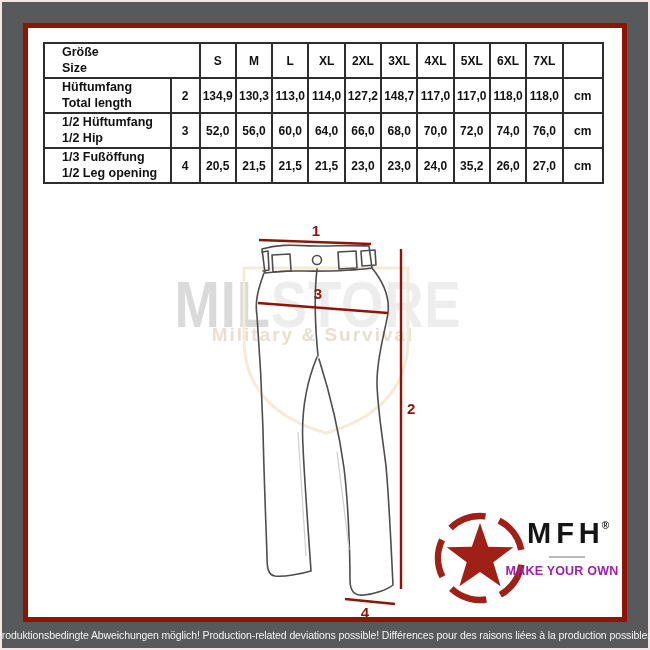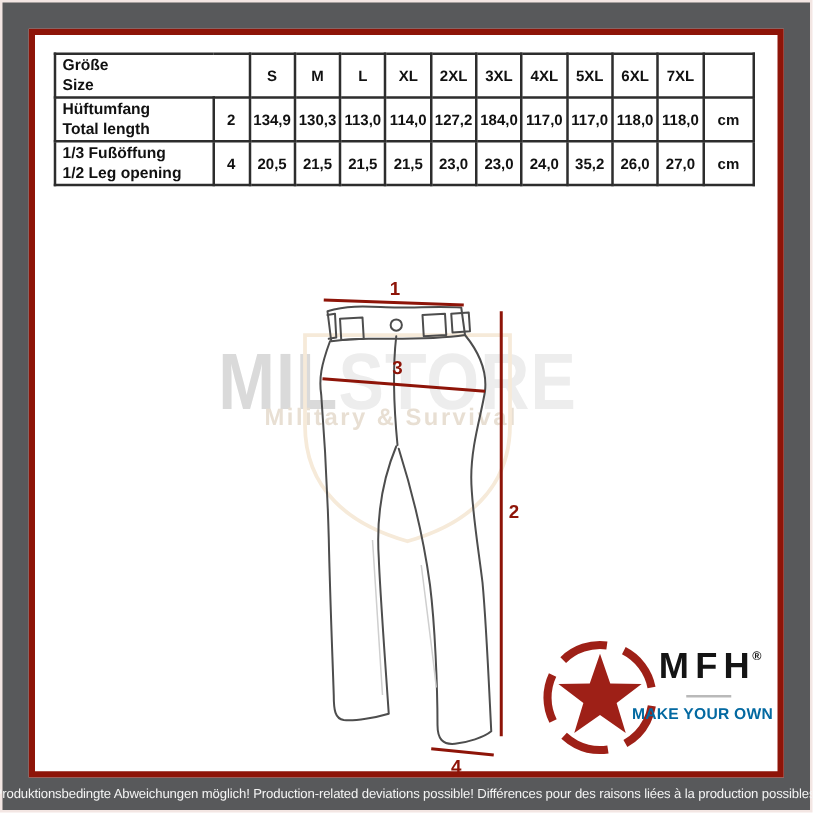--- a/index.html
+++ b/index.html
@@ -15,21 +15,21 @@
   }
   
   .size-table{
     position:absolute;left:43px;top:42px;border-collapse:collapse;
     table-layout:fixed;width:561px;
   }
   .size-table td{
     border:2px solid #2d2d2d;height:33px;padding:0 1px;
     font-size:12px;font-weight:bold;color:#111;text-align:center;vertical-align:middle;
   }
-  .size-table td.lbl{text-align:left;padding-left:5px;line-height:1.25;font-size:12.5px;}
+  .size-table td.lbl{text-align:left;padding-left:17px;line-height:1.25;font-size:12.5px;}
   
   .wm-title{
     position:absolute;left:98px;top:268px;width:440px;text-align:center;
     font-size:64px;font-weight:bold;letter-spacing:1px;
     transform:scaleX(.85);transform-origin:50% 50%;white-space:nowrap;
   }
   .wm-mil{color:#dadada;}
   .wm-store{color:#ededed;}
   .wm-sub{
     position:absolute;left:98px;top:324px;width:430px;text-align:center;
@@ -41,21 +41,21 @@
   
   .brand-name{
     position:absolute;left:527px;top:517px;width:90px;
     font-family:Liberation Sans, sans-serif;font-weight:bold;font-size:29px;
     letter-spacing:5px;color:#141414;white-space:nowrap;
   }
   .brand-reg{font-size:10px;vertical-align:14px;letter-spacing:0;margin-left:-3px;}
   .brand-divider{position:absolute;left:549px;top:556px;width:36px;height:2px;background:#b9b9b9;}
   .brand-tagline{
     position:absolute;left:496px;top:564px;width:132px;text-align:center;
-    font-size:12.5px;font-weight:bold;color:#0369a1;line-height:1.2;letter-spacing:.2px;
+    font-size:12.5px;font-weight:bold;color:#a21caf;line-height:1.2;letter-spacing:.2px;
   }
   
   .footer-bar{
     position:absolute;left:2px;top:622px;width:646px;height:26px;
     display:flex;align-items:center;justify-content:center;
     color:#f4f4f4;font-size:10.5px;letter-spacing:-0.1px;white-space:nowrap;
   }
 </style>
 </head>
 <body>
@@ -147,25 +147,43 @@
     <td class="lbl">
       <div>Hüftumfang</div>
       <div>Total length</div>
     </td>
     <td>2</td>
     <td>134,9</td>
     <td>130,3</td>
     <td>113,0</td>
     <td>114,0</td>
     <td>127,2</td>
-    <td>184,0</td>
+    <td>148,7</td>
     <td>117,0</td>
     <td>117,0</td>
     <td>118,0</td>
     <td>118,0</td>
+    <td>cm</td>
+  </tr>
+  <tr>
+    <td class="lbl">
+      <div>1/2 Hüftumfang</div>
+      <div>1/2 Hip</div>
+    </td>
+    <td>3</td>
+    <td>52,0</td>
+    <td>56,0</td>
+    <td>60,0</td>
+    <td>64,0</td>
+    <td>66,0</td>
+    <td>68,0</td>
+    <td>70,0</td>
+    <td>72,0</td>
+    <td>74,0</td>
+    <td>76,0</td>
     <td>cm</td>
   </tr>
   <tr>
     <td class="lbl">
       <div>1/3 Fußöffung</div>
       <div>1/2 Leg opening</div>
     </td>
     <td>4</td>
     <td>20,5</td>
     <td>21,5</td>

